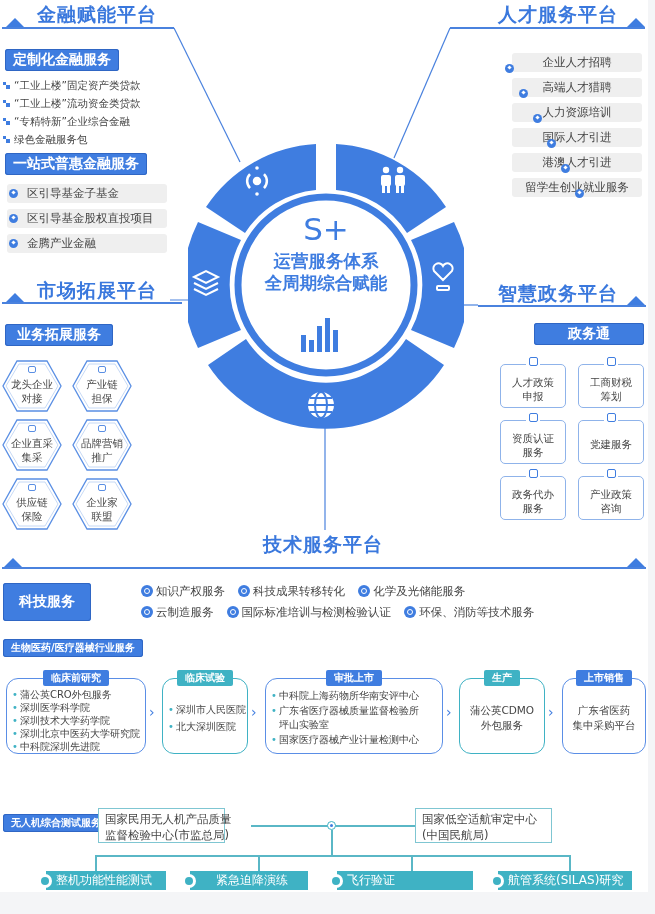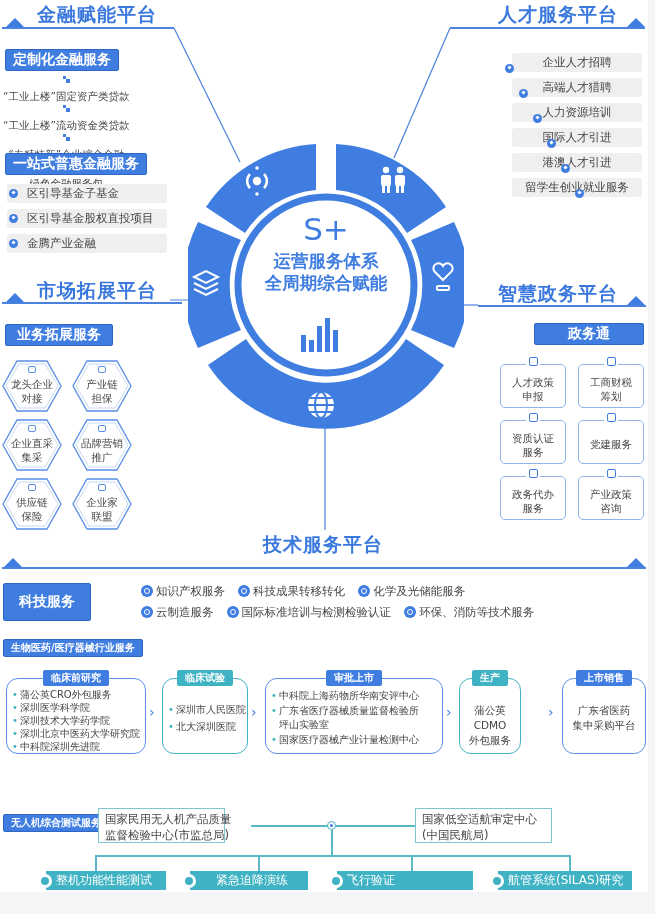--- a/index.html
+++ b/index.html
@@ -5,21 +5,21 @@
   *{box-sizing:border-box;margin:0;padding:0;}
   html,body{width:655px;height:914px;overflow:hidden;}
   body{background:#f4f5f7;font-family:"DejaVu Sans","Liberation Sans",sans-serif;color:#333;position:relative;}
   #canvas{position:absolute;left:0;top:0;width:648px;height:892px;background:#ffffff;}
   .abs{position:absolute;}
   .platform-title{position:absolute;font-size:19px;font-weight:bold;color:#3a78dd;letter-spacing:1px;white-space:nowrap;}
   .tri{position:absolute;width:0;height:0;border-left:9px solid transparent;border-right:9px solid transparent;border-bottom:9px solid #3f7de0;}
   .hline{position:absolute;height:1.5px;background:#4a82de;}
   .tag{position:absolute;background:#3f7de0;color:#ffffff;font-weight:bold;font-size:14px;border-radius:3px;padding:2px 8px;white-space:nowrap;box-shadow:0 0 0 1px #2f66c4 inset;}
   .small-list{position:absolute;font-size:10.5px;color:#444;line-height:18px;}
-  .small-list .li{display:flex;align-items:center;gap:4px;white-space:nowrap;flex-direction:column;}
+  .small-list .li{display:flex;align-items:center;gap:4px;white-space:nowrap;}
   .li-ico{width:7px;height:7px;position:relative;display:inline-block;}
   .li-ico:before{content:"";position:absolute;left:0;top:0;width:3px;height:3px;background:#3f7de0;}
   .li-ico:after{content:"";position:absolute;left:3px;top:3px;width:4px;height:4px;background:#3f7de0;}
   .pill{position:absolute;height:19px;background:#efefef;border-radius:3px;font-size:11.5px;color:#444;display:flex;align-items:center;white-space:nowrap;}
   .cube{display:inline-block;width:9px;height:9px;border-radius:50%;background:#3f7de0;position:relative;flex:0 0 9px;}
   .cube:after{content:"";position:absolute;left:3px;top:2px;width:3px;height:3px;background:#fff;transform:rotate(45deg);}
   .hex{position:absolute;width:60px;height:52px;}
   .hex svg{position:absolute;left:0;top:0;}
   .hex .txt{position:absolute;left:0;top:17px;width:60px;text-align:center;font-size:10.5px;color:#444;line-height:14px;}
   .hex .ic{position:absolute;left:26px;top:6px;width:8px;height:7px;border:1.2px solid #5a8fe4;border-radius:2px;}
@@ -350,21 +350,21 @@
     <span class="ftag">审批上市</span>
     <div class="items" style="top:10px;line-height:14.5px;">
       <div class="it">中科院上海药物所华南安评中心</div>
       <div class="it">广东省医疗器械质量监督检验所</div>
       <div style="padding-left:8px;white-space:nowrap;">坪山实验室</div>
       <div class="it">国家医疗器械产业计量检测中心</div>
     </div>
   </div>
   <div class="arrow" style="left:446px;top:704px;">›</div>
 
-  <div class="flow teal" style="left:459px;top:678px;width:62px;height:76px;">
+  <div class="flow teal" style="left:459px;top:678px;width:86px;height:76px;">
     <span class="ftag">生产</span>
     <div class="center" style="top:24px;"><span>蒲公英CDMO</span><br><span>外包服务</span></div>
   </div>
   <div class="arrow" style="left:548px;top:704px;">›</div>
 
   <div class="flow" style="left:562px;top:678px;width:84px;height:76px;">
     <span class="ftag">上市销售</span>
     <div class="center" style="top:24px;"><span>广东省医药</span><br><span>集中采购平台</span></div>
   </div>
 

